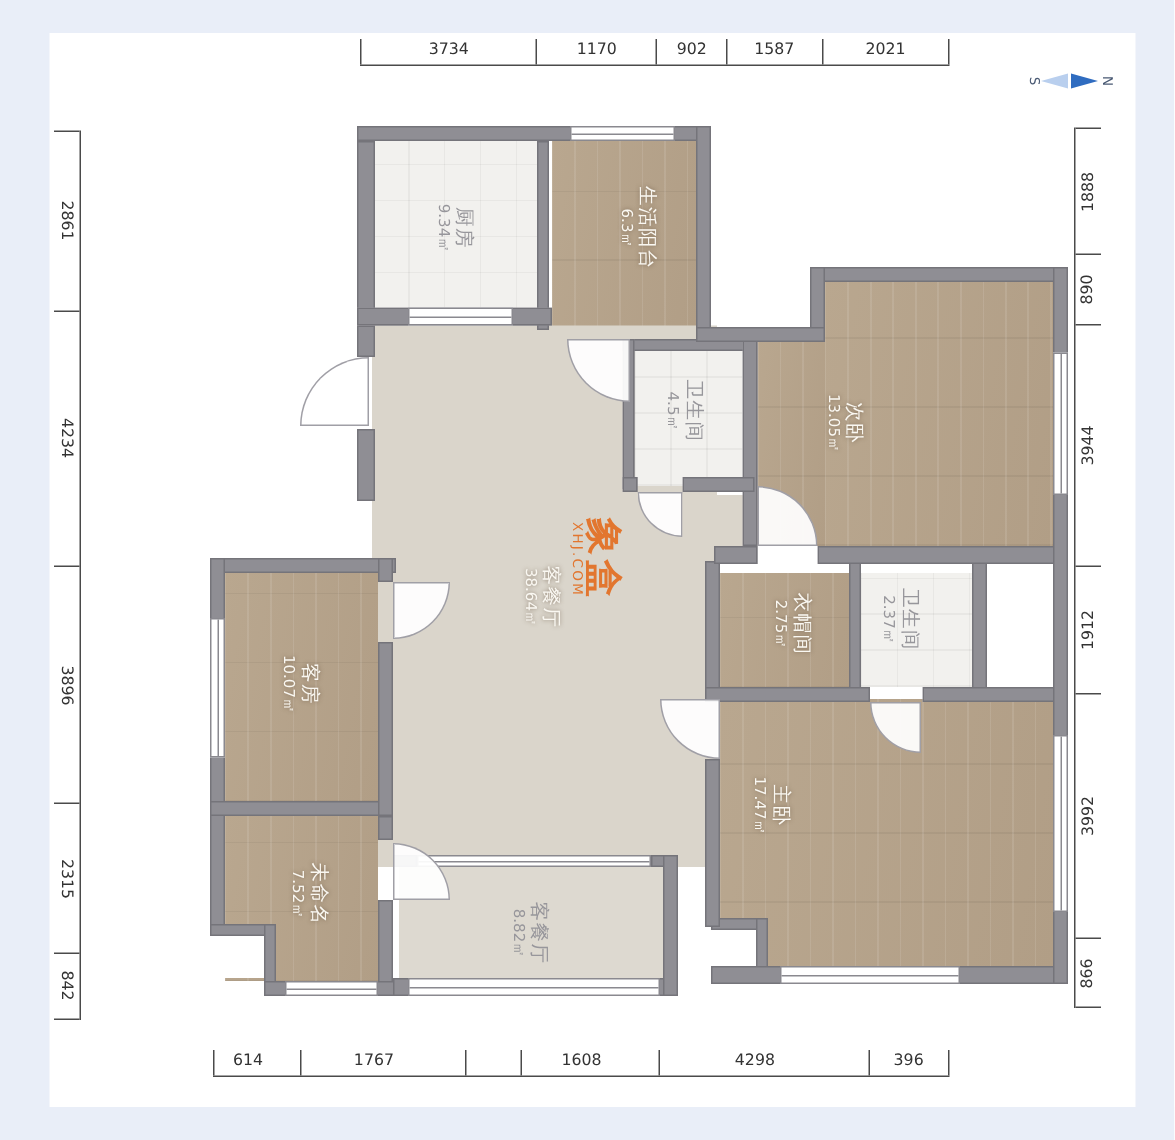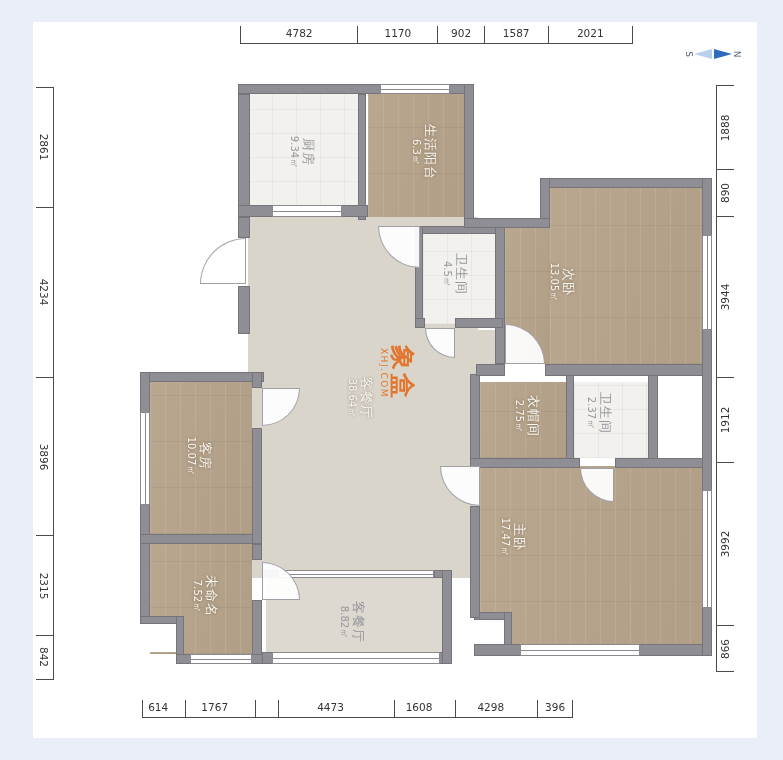--- a/index.html
+++ b/index.html
@@ -178,46 +178,43 @@
       <div class="rlabel lw" style="left: 205px; top: 596px; transform: translate(-50%, -50%) rotate(90deg);">
         <div class="nm">未命名</div>
         <div class="ar">7.52㎡</div>
       </div>
       <div class="rlabel lg" style="left: 352px; top: 622px; transform: translate(-50%, -50%) rotate(90deg);">
         <div class="nm">客餐厅</div>
         <div class="ar">8.82㎡</div>
       </div>
       <div class="dim h" style="left: 240px; top: 26px; width: 393px; height: 17px;">
         <div class="seg" style="flex-grow: 3193;">
-          <span class="lbl">4782</span>
+          <span class="lbl">3734</span>
         </div>
         <div class="seg" style="flex-grow: 1870;">
           <span class="lbl">1170</span>
         </div>
         <div class="seg" style="flex-grow: 902;">
           <span class="lbl">902</span>
         </div>
         <div class="seg" style="flex-grow: 1286;">
           <span class="lbl">1587</span>
         </div>
         <div class="seg" style="flex-grow: 2021;">
           <span class="lbl">2021</span>
         </div>
       </div>
-      <div class="dim h" style="left: 142px; top: 700px; width: 431px; height: 17px; gap: 12px;">
+      <div class="dim h" style="left: 142px; top: 700px; width: 491px; height: 17px; gap: 12px;">
         <div class="seg" style="flex-grow: 614;">
           <span class="lbl">614</span>
         </div>
         <div class="seg" style="flex-grow: 1767; justify-content: center;">
           <span class="lbl">1767</span>
         </div>
         <div class="seg" style="flex-grow: 610;"></div>
-        <div class="seg" style="flex-grow: 4473;">
-          <span class="lbl">4473</span>
-        </div>
         <div class="seg" style="flex-grow: 1299;">
           <span class="lbl">1608</span>
         </div>
         <div class="seg" style="flex-grow: 2495;">
           <span class="lbl">4298</span>
         </div>
         <div class="seg" style="flex-grow: 812;">
           <span class="lbl">396</span>
         </div>
       </div>

